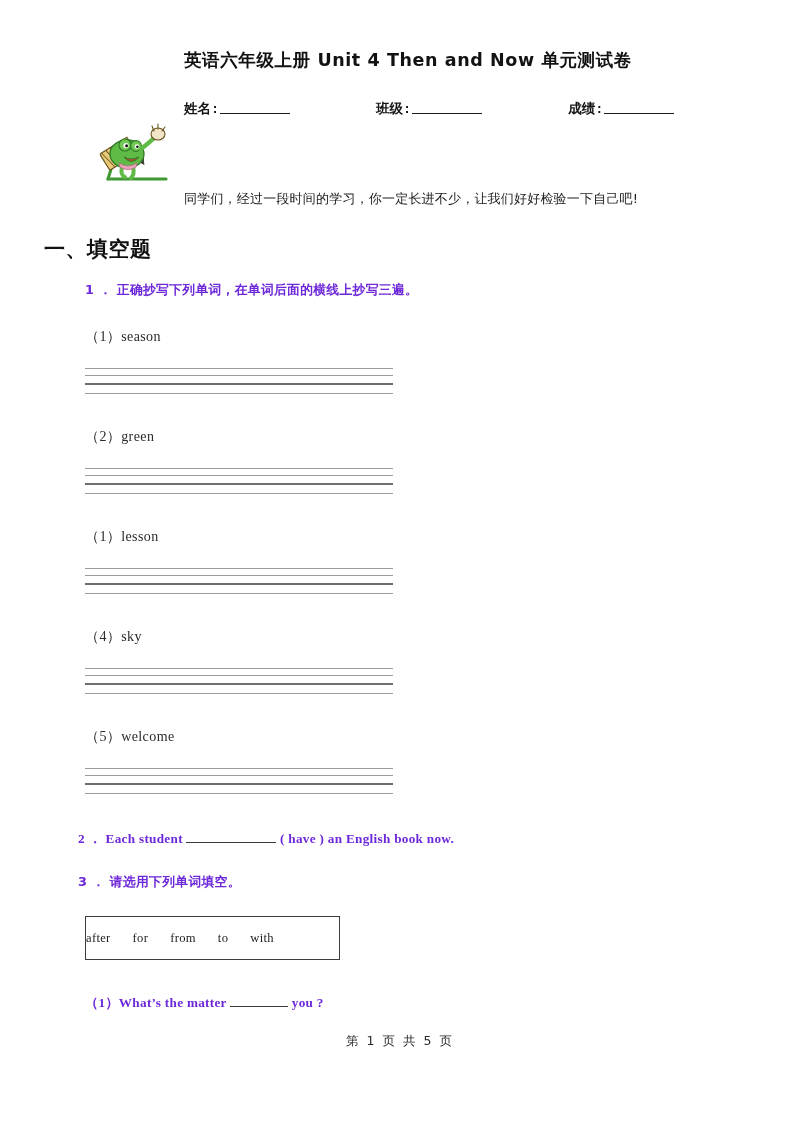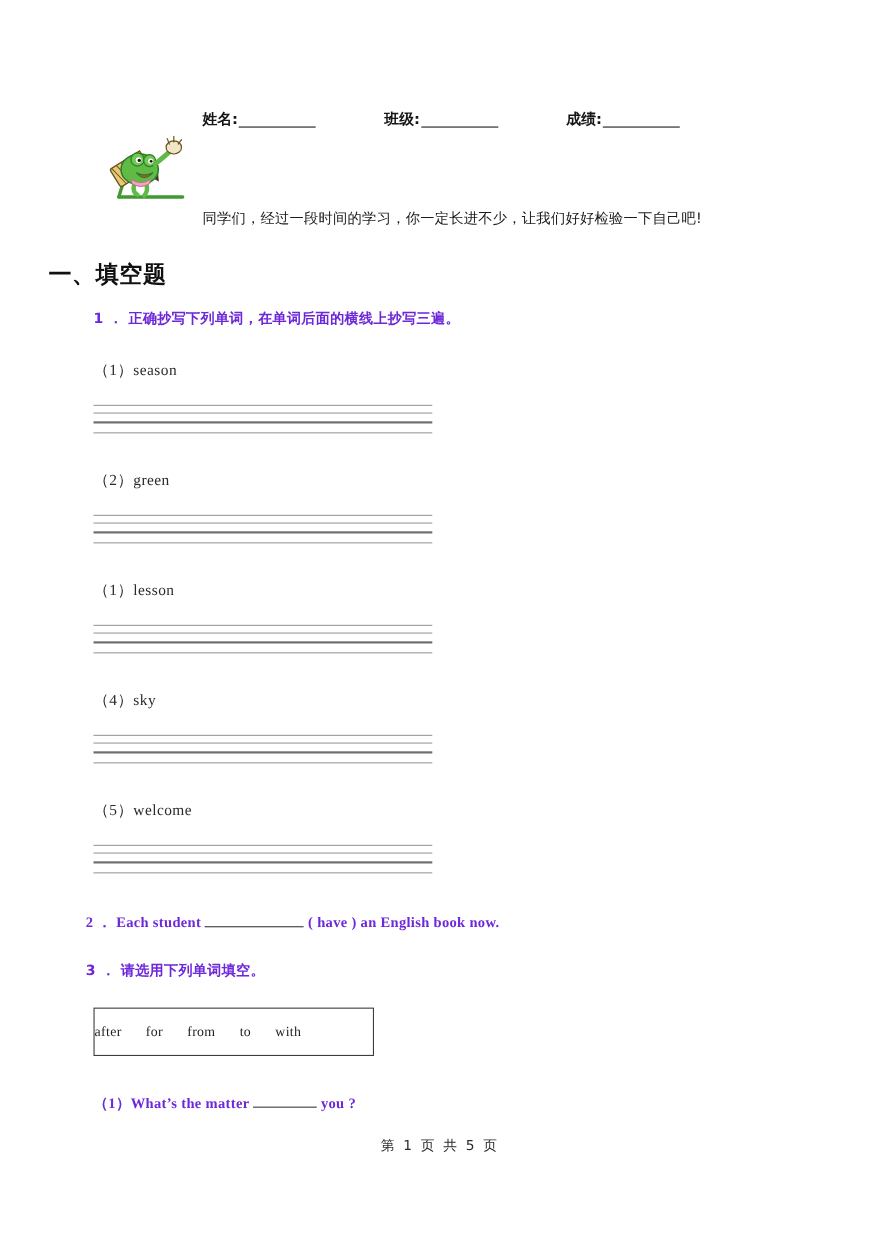--- a/index.html
+++ b/index.html
@@ -44,22 +44,22 @@
     left: 184px;
     top: 100px;
     width: 520px;
     display: flex;
     align-items: baseline;
     font-size: 13.5px;
     font-family: "DejaVu Sans", "Liberation Sans", sans-serif;
     font-weight: 700;
     color: #161616;
   }
-  .info-item { display: flex; align-items: center; }
-  .info-item + .info-item { margin-left: 62px; }
+  .info-item { display: flex; align-items: flex-start; font-family: Liberation Mono, monospace; }
+  .info-item + .info-item { margin-left: 86px; }
   .info-label { white-space: nowrap; }
   .info-blank {
     display: inline-block;
     width: 70px;
     border-bottom: 1.6px solid #1b1b1b;
     height: 13px;
     margin-left: 1px;
   }
 
   
@@ -181,20 +181,21 @@
     font-family: "DejaVu Sans", "Liberation Sans", sans-serif;
     color: #2b2b2b;
     letter-spacing: 2px;
   }
 </style>
 </head>
 <body>
 
 <div class="page">
 
+  <div class="doc-title">英语六年级上册 Unit 4 Then and Now 单元测试卷</div>
 
   <div class="info-row">
     <div class="info-item">
       <span class="info-label">姓名:</span>
       <span class="info-blank"></span>
     </div>
     <div class="info-item">
       <span class="info-label">班级:</span>
       <span class="info-blank"></span>
     </div>

